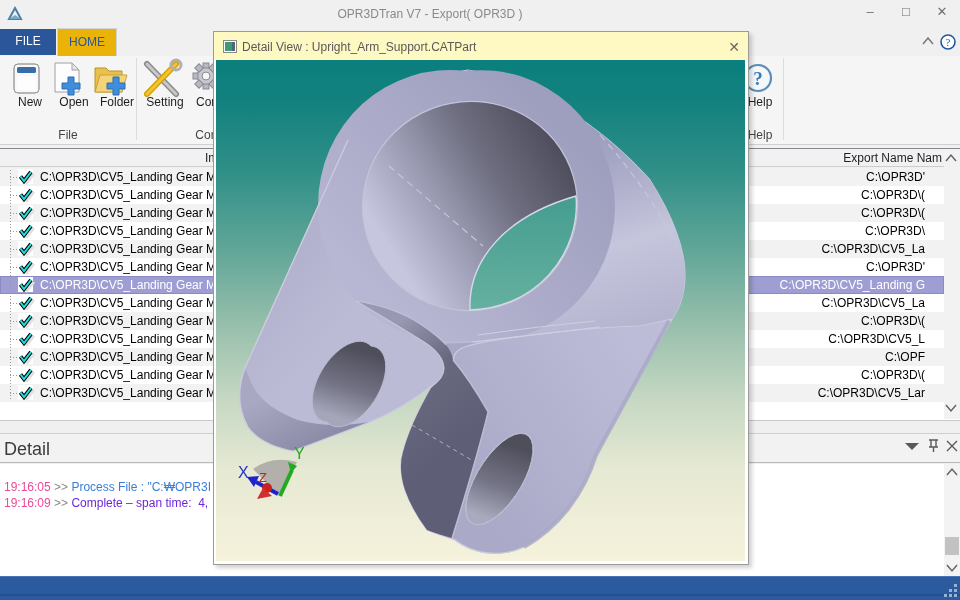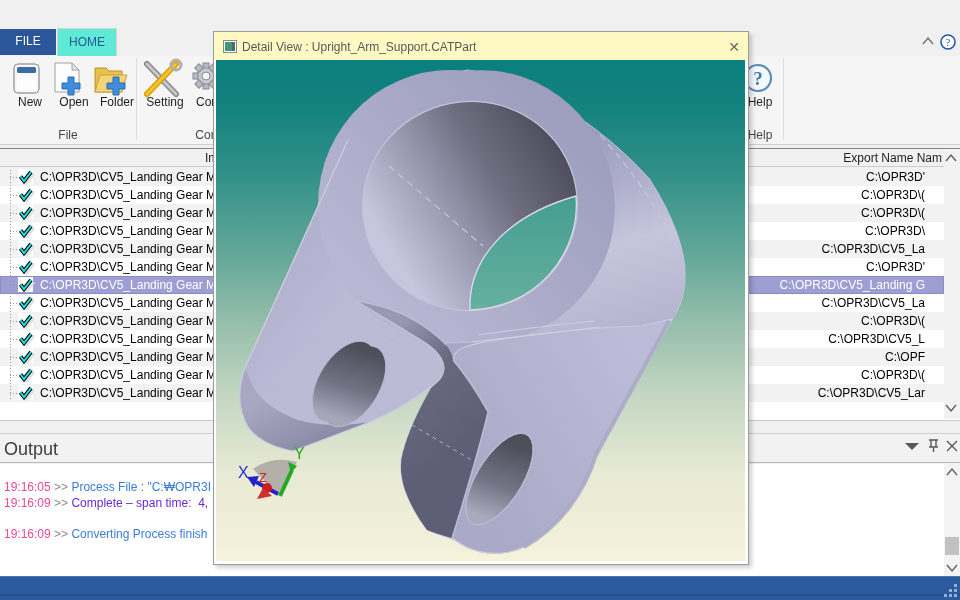--- a/index.html
+++ b/index.html
@@ -9,21 +9,21 @@
 
 
 #titlebar { left:0; top:0; width:960px; height:28px; background:#f0f0f0; }
 #apptitle { left:0; top:7px; width:860px; text-align:center; font-size:12px; color:#8a8a8a; }
 #winbtns { right:0px; top:4px; color:#707070; font-size:13px; }
 #winbtns span { display:inline-block; width:36px; text-align:center; }
 
 
 #tabrow { left:0; top:28px; width:960px; height:28px; background:#f0f0f0; }
 #filetab { left:0; top:1px; width:56px; height:26px; background:#2b579a; color:#fff; font-size:12px; text-align:center; line-height:25px; }
-#hometab { left:57px; top:0px; width:60px; height:28px; background:#5eead4; border:1px solid #d4d4d4; border-bottom:none; color:#2b579a; font-size:12px; text-align:center; line-height:26px; }
+#hometab { left:57px; top:0px; width:60px; height:28px; background:#eab308; border:1px solid #d4d4d4; border-bottom:none; color:#2b579a; font-size:12px; text-align:center; line-height:26px; }
 
 
 #ribbon { left:0; top:56px; width:960px; height:89px; background:#f5f5f5; border-bottom:1px solid #d0d0d0; }
 .ribbtn { position:absolute; top:5px; text-align:center; font-size:12px; color:#1e1e1e; }
 .ribbtn .ic { display:block; margin:0 auto 4px auto; width:30px; height:30px; }
 .riblabel { position:absolute; top:72px; font-size:12px; color:#444; text-align:center; }
 .ribsep { position:absolute; top:2px; width:1px; height:82px; background:#dcdcdc; }
 
 
 #listhead { left:0; top:148px; width:960px; height:19px; background:#f1f1f1; border-top:1px solid #828790; border-bottom:1px solid #cdcdcd; font-size:12px; color:#1e1e1e; }
@@ -54,20 +54,28 @@
 #dialog { left:213px; top:31px; width:536px; height:534px; background:#fff; border:1px solid #9b9b9b; box-shadow:3px 3px 4px rgba(0,0,0,0.18); }
 #dlgtitle { position:absolute; left:0; top:0; width:100%; height:28px; background:#fef9c3; }
 #dlgtext { position:absolute; left:28px; top:8px; font-size:12px; color:#595959; }
 #dlgclose { position:absolute; right:8px; top:7px; font-size:14px; color:#666; }
 #viewport { position:absolute; left:2px; top:28px; width:529px; height:501px; overflow:hidden; }
 #vpsvg { position:absolute; left:-216px; top:-60px; }
 </style>
 </head>
 <body>
 <div id="app">
+  <div id="titlebar" class="abs">
+    <div id="apptitle" class="abs">OPR3DTran V7 - Export( OPR3D )</div>
+    <svg class="abs" style="left:7px;top:6px" width="16" height="16" viewBox="0 0 16 16">
+      <path d="M2 13 L8 2 L14 13 Z" fill="none" stroke="#4a7fa8" stroke-width="2"></path>
+      <path d="M2 13 L8 9 L14 13 Z" fill="#7aa8c8" stroke="none"></path>
+    </svg>
+    <div id="winbtns" class="abs"><span>–</span><span>□</span><span>✕</span></div>
+  </div>
   <div id="tabrow" class="abs">
     <div id="filetab" class="abs">FILE</div>
     <div id="hometab" class="abs">HOME</div>
     <svg class="abs" style="right:26px;top:9px" width="12" height="8" viewBox="0 0 12 8">
         <path d="M1,7 L6,1 L11,7" fill="none" stroke="#777" stroke-width="1.5"></path>
       </svg>
     <svg class="abs" style="right:4px;top:6px" width="16" height="16" viewBox="0 0 16 16">
       <circle cx="8" cy="8" r="7" fill="#fff" stroke="#2456a4" stroke-width="1.6"></circle>
       <text x="8" y="12" font-size="11" fill="#2456a4" text-anchor="middle" font-family="Liberation Serif">?</text>
     </svg>
@@ -265,26 +273,25 @@
       <path d="M20.5,244.5 l3.5,4.5 l7,-9" fill="none" stroke="#20e0e0" stroke-width="2"></path>
       </g>
 
     <rect x="944" y="1" width="16" height="270" fill="#f2f2f2"></rect>
     <path d="M946,13 L951,7 L956,13" fill="none" stroke="#606060" stroke-width="1.4"></path>
     <path d="M943,260 L948,266 L953,260" fill="none" stroke="#606060" stroke-width="1.4" transform="translate(3,-3)"></path>
   </svg>
 
   <div id="splitter" class="abs"></div>
   <div id="outhead" class="abs">
-      <div id="outtitle" class="abs">Output</div>
+      <div id="outtitle" class="abs">Detail</div>
     </div>
   <div id="outbody" class="abs">
     <div class="log" style="top:16px;"><span class="ts">19:16:05</span> <span class="gt">&gt;&gt;</span> <span class="blue">Process File : "C:₩OPR3I</span></div>
     <div class="log" style="top:32px;"><span class="ts">19:16:09</span> <span class="gt">&gt;&gt;</span> <span class="gray">Complete – span time:&nbsp; 4,</span></div>
-    <div class="log" style="top:63px;"><span class="ts">19:16:09</span> <span class="gt">&gt;&gt;</span> <span class="blue">Converting Process finish</span></div>
   </div>
 
   <svg class="abs" style="left:0;top:433px" width="960" height="143" viewBox="0 0 960 143">
     <path d="M905,10 L919,10 L912,17 Z" fill="#595959"></path>
     <g stroke="#595959" stroke-width="1.4" fill="none">
       <path d="M929,7 L938,7 M931,7 L931,14 M936,7 L936,14 M929,14 L938,14 M933.5,14 L933.5,19"></path>
       <path d="M947,8 L957,18 M957,8 L947,18"></path>
     </g>
     <rect x="944" y="31" width="16" height="112" fill="#f3f3f3"></rect>
     <path d="M947,42 L952,36 L957,42" fill="none" stroke="#606060" stroke-width="1.4"></path>

